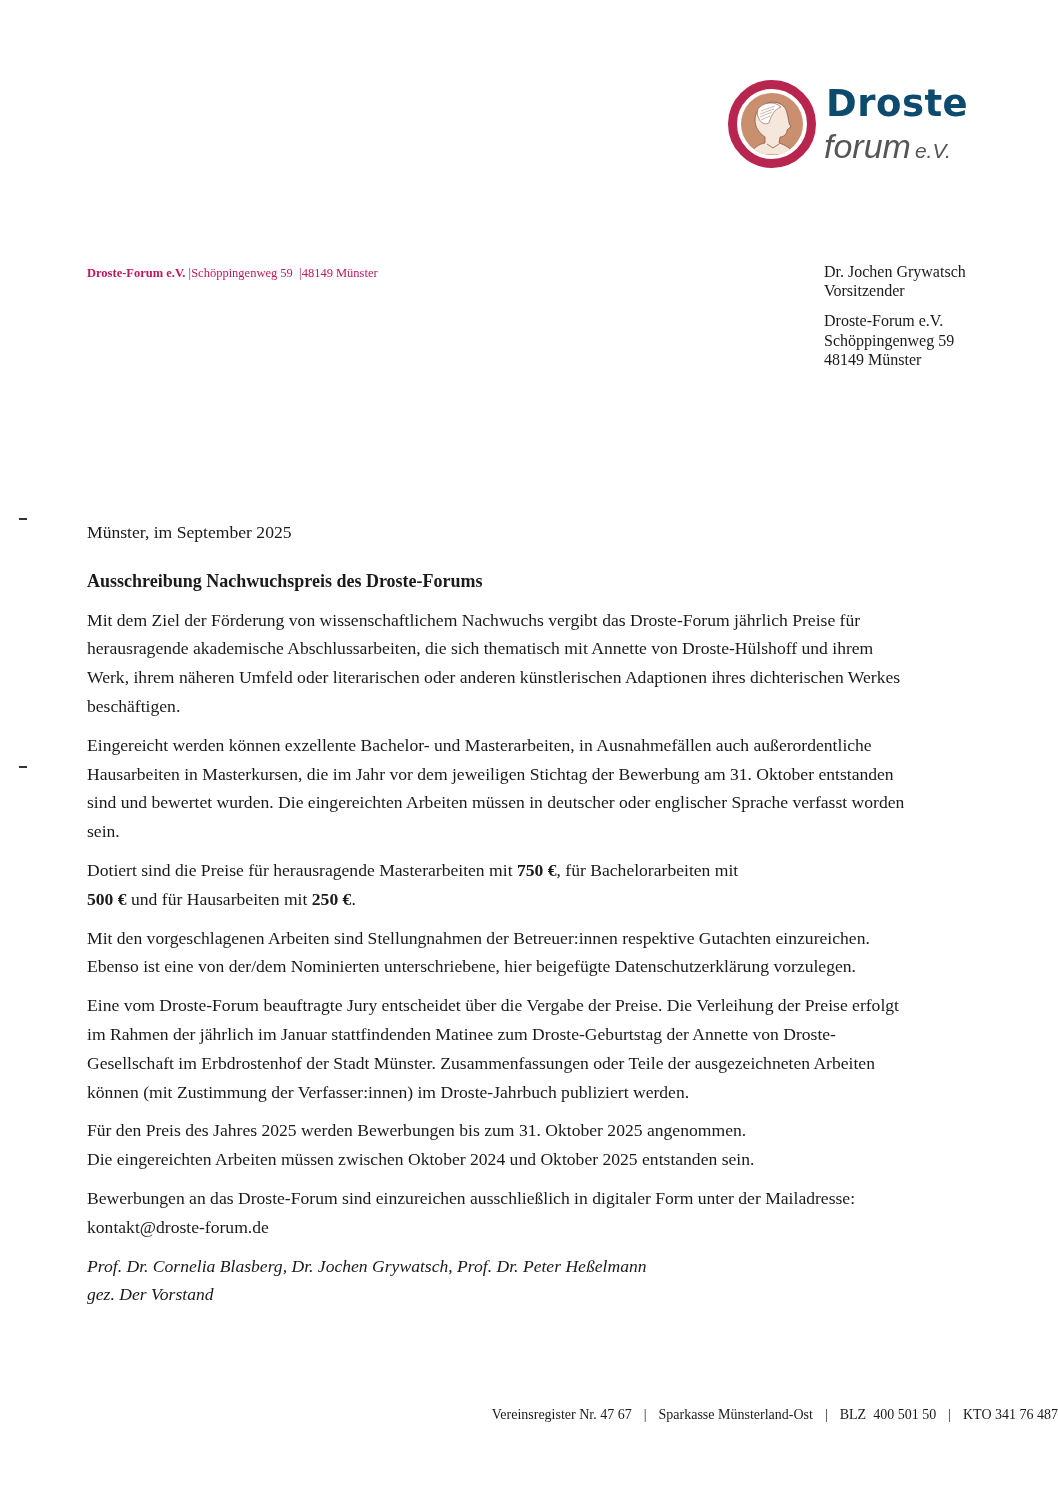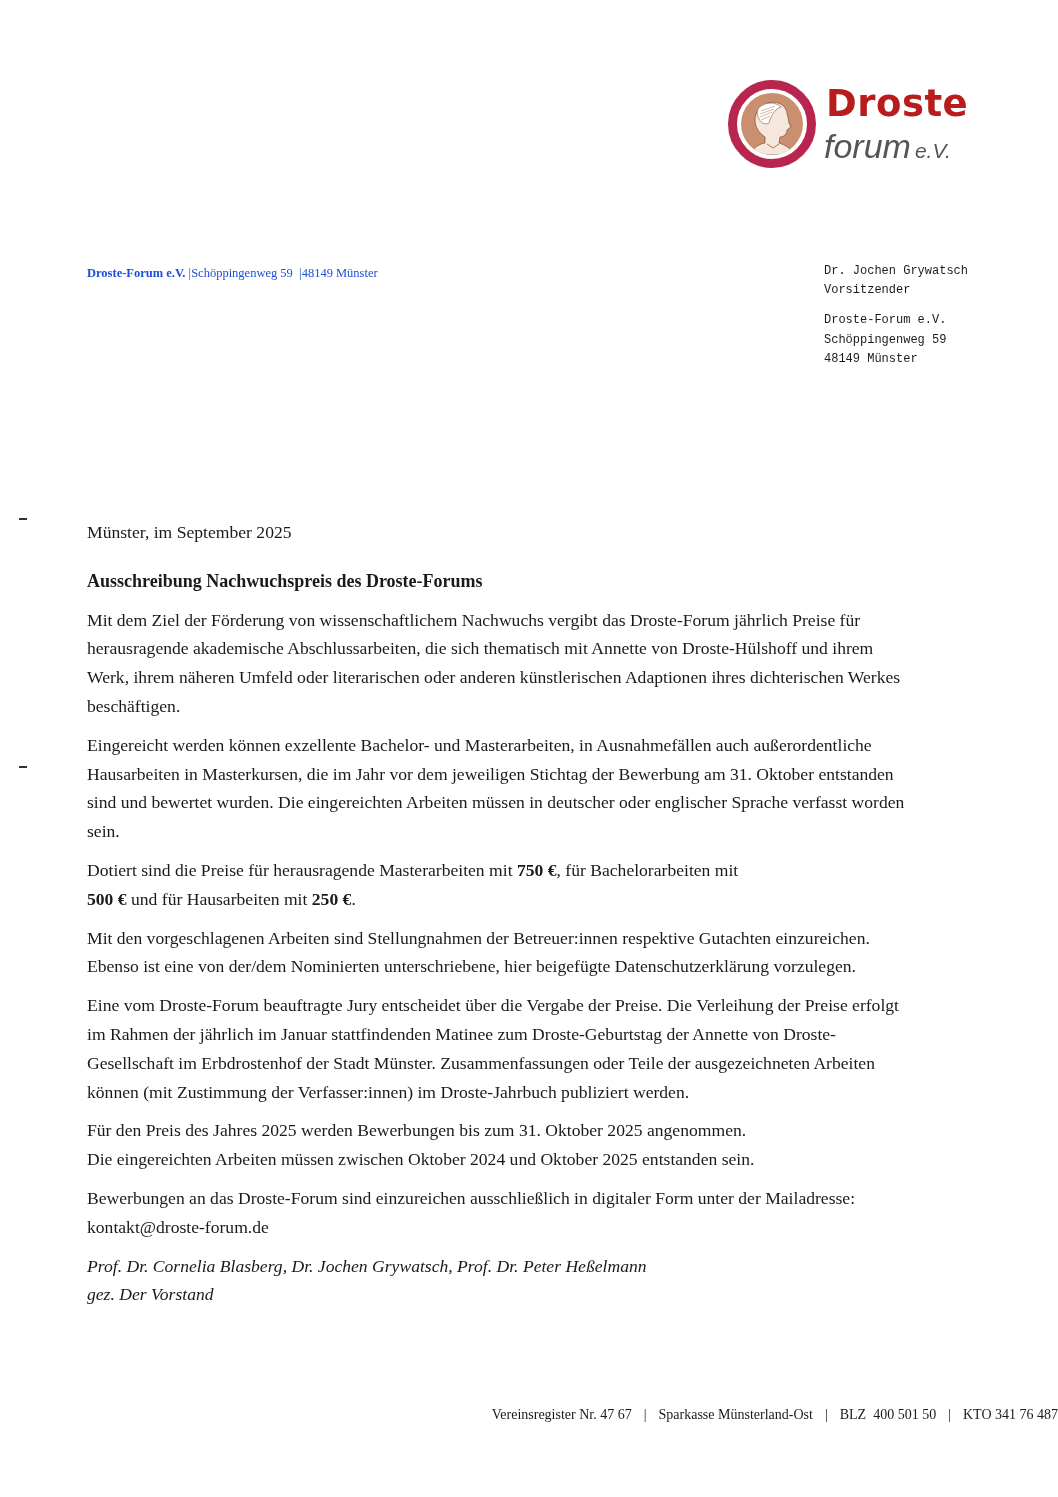--- a/index.html
+++ b/index.html
@@ -7,29 +7,29 @@
          font-family: "Liberation Serif", "DejaVu Serif", serif; color: #1a1a1a; }
   .abs { position: absolute; }
 
   
   #logo { left: 728px; top: 80px; width: 240px; height: 96px; }
   #logo .ring { position: absolute; left: 0; top: 0; width: 88px; height: 88px; border-radius: 50%;
                 border: 9px solid #b8254f; box-sizing: border-box; background: #fff; }
   #logo .medallion { position: absolute; left: 13px; top: 13px; width: 62px; height: 62px; border-radius: 50%;
                      background: #c98f6f; overflow: hidden; }
   #logo .word1 { position: absolute; left: 98px; top: 2px; font-family: "DejaVu Sans", sans-serif;
-                 font-size: 37px; font-weight: bold; color: #b91c1c; letter-spacing: 0.5px; line-height: 44px; }
+                 font-size: 37px; font-weight: bold; color: #0c4a6e; letter-spacing: 0.5px; line-height: 44px; }
   #logo .word2 { position: absolute; left: 96px; top: 44px; font-family: Liberation Sans, sans-serif; font-style: italic;
                  font-size: 34px; color: #555; line-height: 44px; }
   #logo .word2 small { font-size: 21px; margin-left: 4px; }
 
-  #sender-line { left: 87px; top: 266px; font-size: 12.5px; color: #1d4ed8; white-space: nowrap; }
+  #sender-line { left: 87px; top: 266px; font-size: 12.5px; color: #be185d; white-space: nowrap; }
   #sender-line b { font-weight: bold; }
 
-  #contact-block { left: 824px; top: 262px; font-size: 12px; line-height: 19.2px; white-space: nowrap; font-family: Liberation Mono, monospace; }
+  #contact-block { left: 824px; top: 262px; font-size: 16px; line-height: 19.2px; white-space: nowrap; }
   #contact-block .grp { margin-bottom: 11px; }
 
   .margin-mark { left: 19px; width: 8px; height: 2px; background: #333; }
 
   #letter { left: 87px; top: 518px; width: 820px; font-size: 17.6px; line-height: 28.8px; }
   #letter p { margin: 0 0 10px 0; }
   #letter .title { font-weight: bold; font-size: 18px; margin-bottom: 10px; margin-top: 20px; }
   #letter .date { margin-bottom: 12px; }
   #letter .sig { font-style: italic; margin: 0; }
   #letter b { font-weight: bold; }

